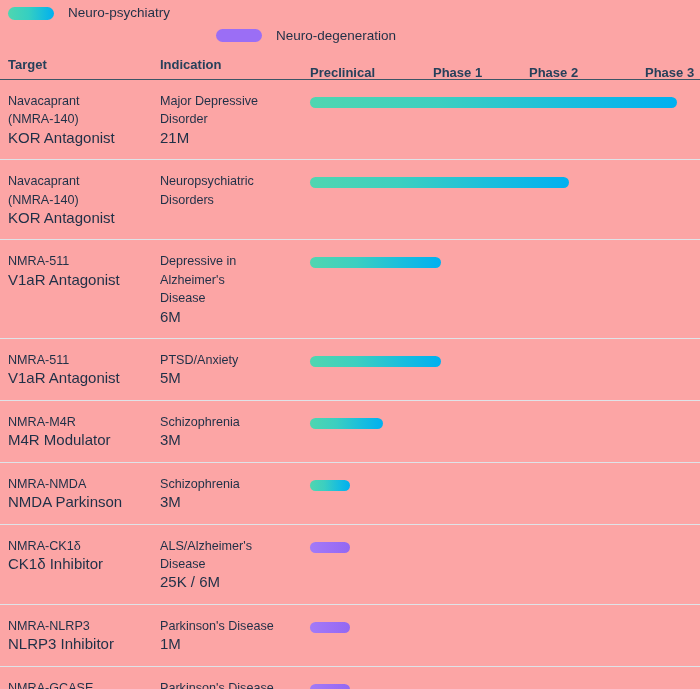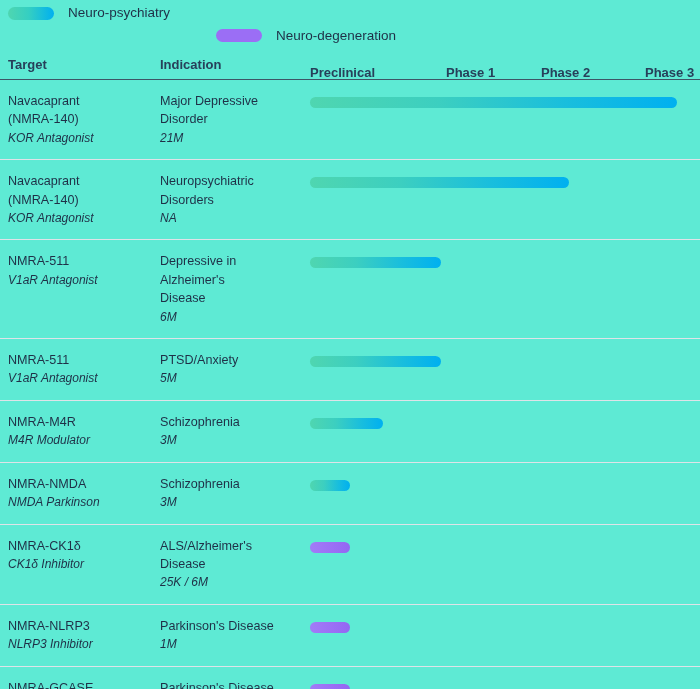--- a/index.html
+++ b/index.html
@@ -10,21 +10,21 @@
     background: #ffffff;
     font-family: "Liberation Sans", sans-serif;
     color: #1f3047;
     overflow: hidden;
   }
 
   #pipeline-root {
     position: relative;
     width: 700px;
     height: 689px;
-    background: #5eead4;
+    background: #fca5a5;
   }
 
   
   .legend {
     position: absolute;
     top: 0px;
     left: 8px;
     height: 26px;
     display: flex;
     align-items: center;
@@ -91,43 +91,42 @@
 
   .phase-head {
     position: absolute;
     top: 0;
     font-size: 13px;
     font-weight: bold;
     color: #27405a;
     white-space: nowrap;
   }
   .ph-pre { left: 0px; }
-  .ph-p1  { left: 136px; }
-  .ph-p2  { left: 231px; }
+  .ph-p1  { left: 123px; }
+  .ph-p2  { left: 219px; }
   .ph-p3  { left: 335px; }
 
   
   .data-row {
     border-bottom: 1.2px solid #dfe3e8;
     padding-top: 12px;
     padding-bottom: 12px;
     min-height: 54px;
   }
   .data-row:last-child { }
 
   .cell-text {
     font-size: 12.6px;
     line-height: 18.4px;
     color: #1f3047;
     padding-right: 10px;
   }
   .cell-sub {
-    font-size: 12px;
+    font-size: 15px;
     line-height: 18.4px;
-    font-style: italic;
     color: #1f3047;
   }
 
   
   .bar-track {
     position: relative;
     height: 18px;
     margin-top: 2px;
   }
   .bar {
@@ -193,21 +192,20 @@
         </div>
         <div class="row data-row">
           <div class="col-target">
             <div class="cell-text">Navacaprant</div>
             <div class="cell-text">(NMRA-140)</div>
             <div class="cell-sub">KOR Antagonist</div>
           </div>
           <div class="col-indic">
             <div class="cell-text">Neuropsychiatric</div>
             <div class="cell-text">Disorders</div>
-            <div class="cell-sub">NA</div>
           </div>
           <div class="col-chart">
             <div class="bar-track">
               <div class="bar neuro-psychiatry" style="width: 68.6%;"></div>
             </div>
           </div>
         </div>
         <div class="row data-row">
           <div class="col-target">
             <div class="cell-text">NMRA-511</div>

